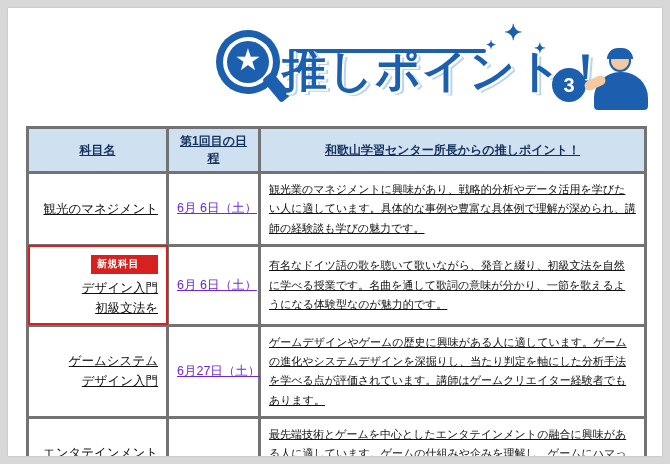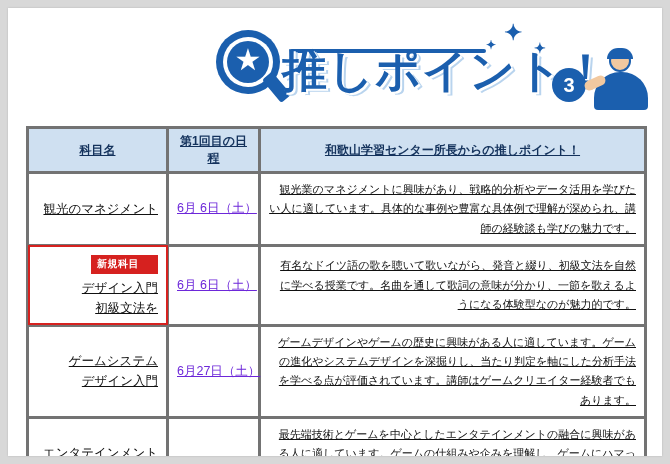--- a/index.html
+++ b/index.html
@@ -225,21 +225,21 @@
   td.date {
     font-size: 12.5px;
     color: #6d28d9;
     text-align: center;
     white-space: nowrap;
   }
   td.point {
     font-size: 11px;
     color: #111;
     line-height: 1.75;
-    text-align: right;
+    text-align: left;
   }
   tbody tr { height: 70px; }
   .new-tag {
     display: inline-block;
     background: #d6211f;
     color: #ffffff;
     font-size: 10px;
     font-weight: bold;
     padding: 1px 19px 2px 6px;
     margin-bottom: 4px;

